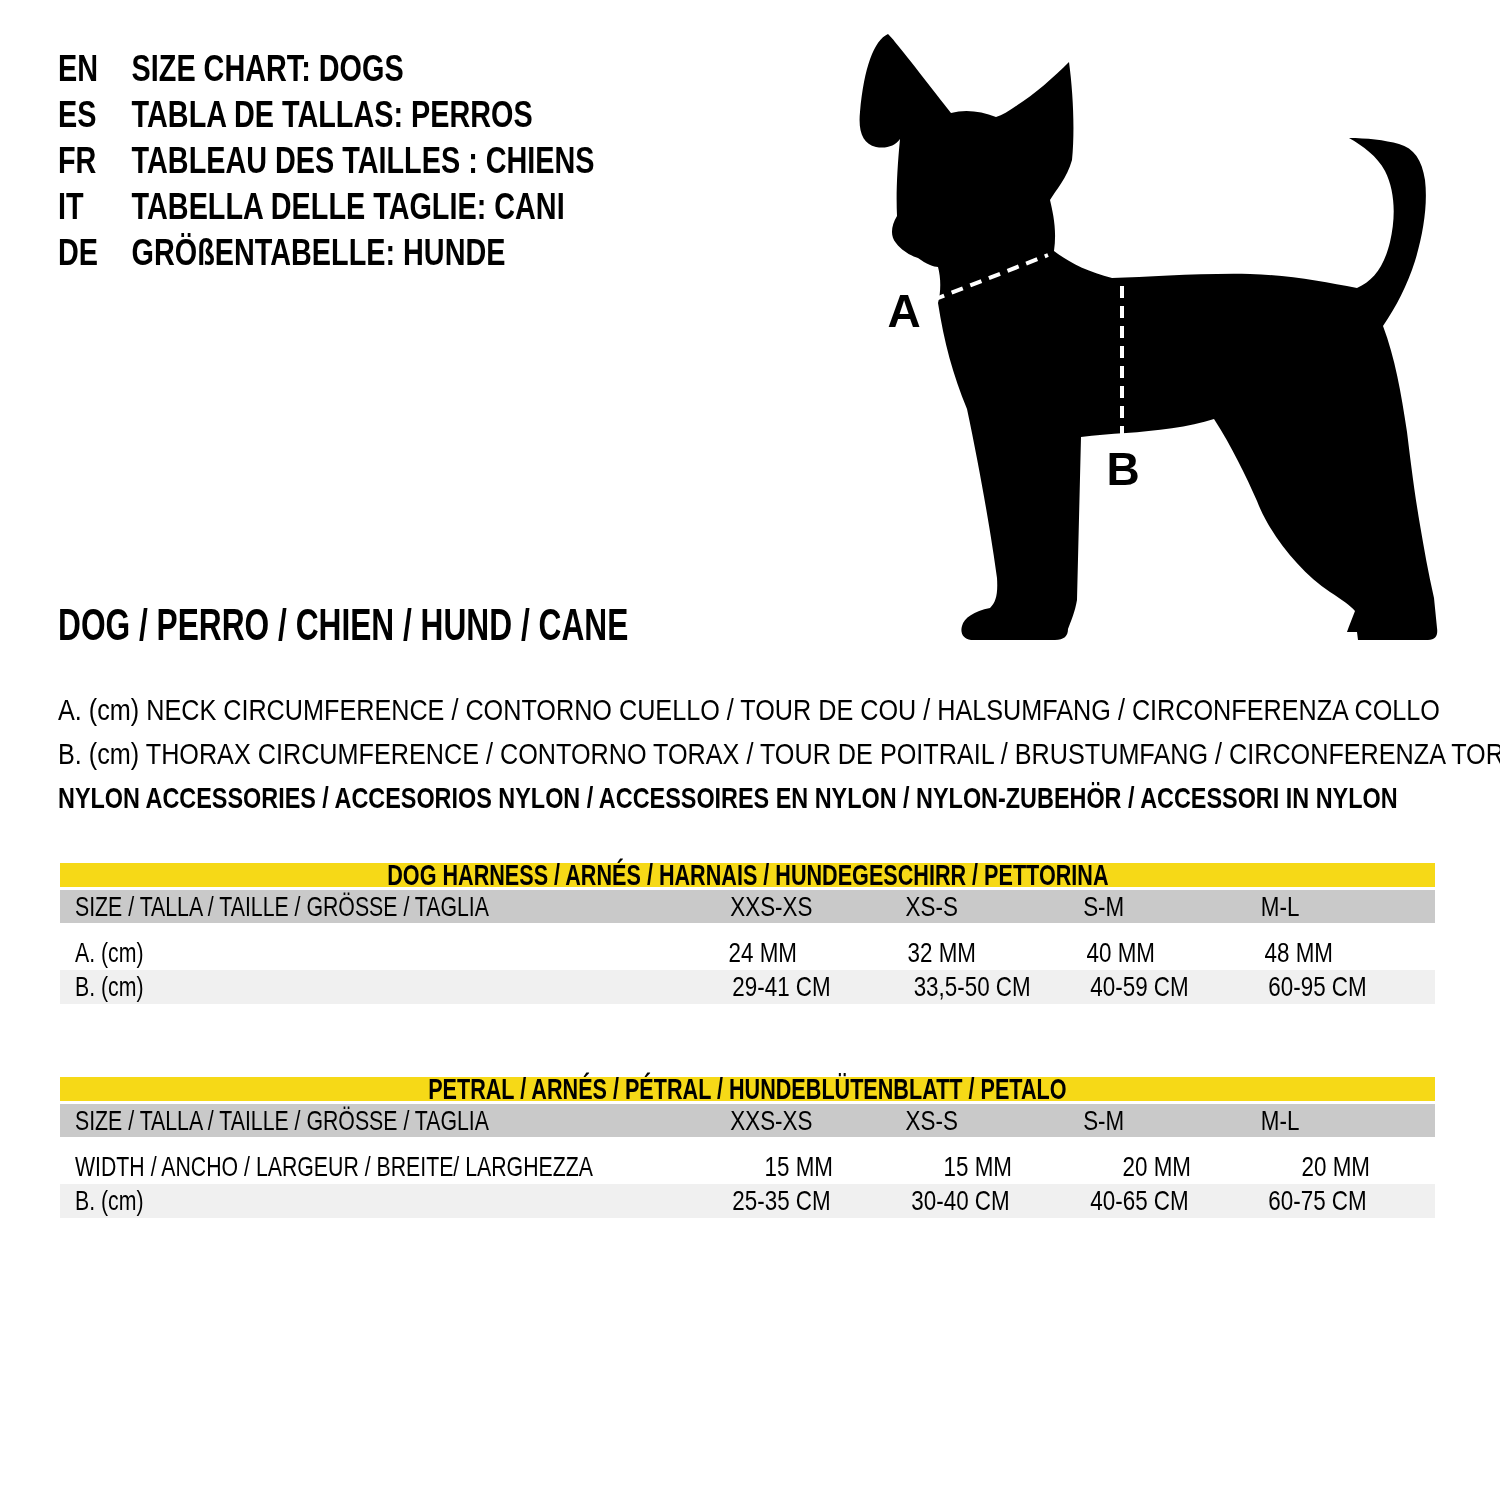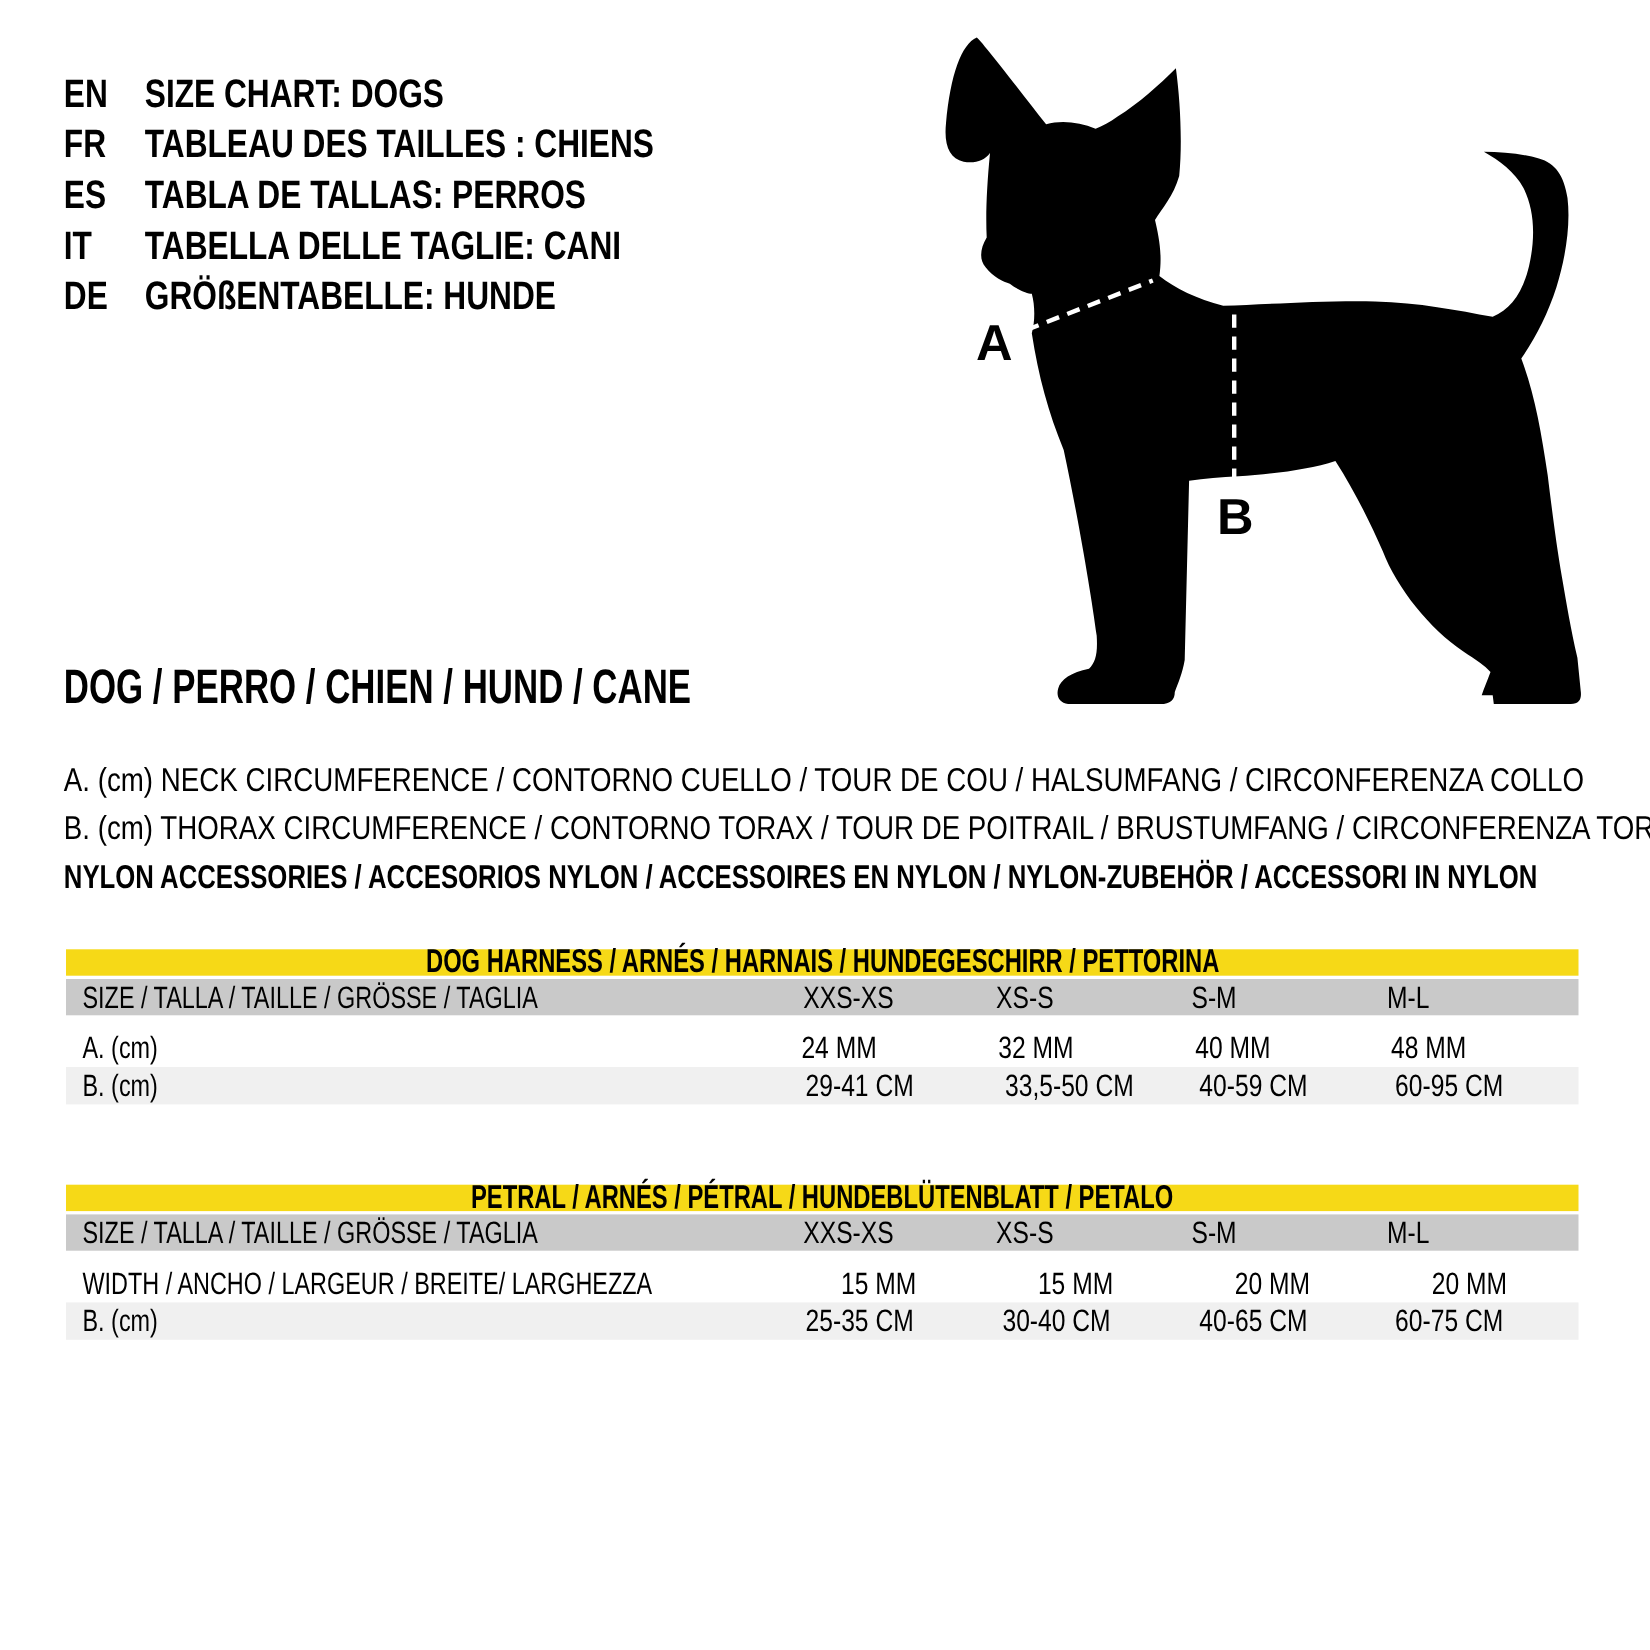--- a/index.html
+++ b/index.html
@@ -1,21 +1,21 @@
 <!DOCTYPE html>
 <html style="--yellow: #F6D917; --gray: #C9C9C9; --row: #F0F0F0; --ink: #000000;"><head>
 <meta charset="utf-8">
 <style>
   html,body{margin:0;padding:0;background:#fff;}
   .page{
     position:relative;width:1500px;height:1500px;background:#fff;
     font-family:"Liberation Sans",sans-serif;color:#000;overflow:hidden;
   }
   
-  .lang-block{position:absolute;left:58px;top:64px;}
+  .lang-block{position:absolute;left:58px;top:48px;}
   .lang-row{height:46px;font-size:36px;font-weight:700;white-space:nowrap;}
   .lang-inner{display:inline-block;transform:scaleX(0.80);transform-origin:0 50%;white-space:nowrap;}
   .lang-code{display:inline-block;width:92px;}
   
   .dog-figure{position:absolute;left:850px;top:20px;width:620px;height:640px;margin:0;}
   .dog-figure svg{display:block;width:100%;height:100%;}
   .marker-label{font-family:"Liberation Sans",sans-serif;font-size:46px;font-weight:700;}
   
   .dog-caption{position:absolute;left:58px;top:600px;font-size:44px;font-weight:700;white-space:nowrap;}
   .cx{display:inline-block;transform-origin:0 50%;white-space:nowrap;}
@@ -43,24 +43,24 @@
 </head>
 <body>
 
 <div class="page">
 
   <section class="lang-block">
     <div class="lang-row">
       <span class="lang-inner"><span class="lang-code">EN</span><span>SIZE CHART: DOGS</span></span>
     </div>
     <div class="lang-row">
-      <span class="lang-inner"><span class="lang-code">FR</span><span>TABLEAU DES TAILLES : CHIENS</span></span>
+      <span class="lang-inner"><span class="lang-code">ES</span><span>TABLA DE TALLAS: PERROS</span></span>
     </div>
     <div class="lang-row">
-      <span class="lang-inner"><span class="lang-code">ES</span><span>TABLA DE TALLAS: PERROS</span></span>
+      <span class="lang-inner"><span class="lang-code">FR</span><span>TABLEAU DES TAILLES : CHIENS</span></span>
     </div>
     <div class="lang-row">
       <span class="lang-inner"><span class="lang-code">IT</span><span>TABELLA DELLE TAGLIE: CANI</span></span>
     </div>
     <div class="lang-row">
       <span class="lang-inner"><span class="lang-code">DE</span><span>GRÖßENTABELLE: HUNDE</span></span>
     </div>
   </section>
 
   <figure class="dog-figure">

